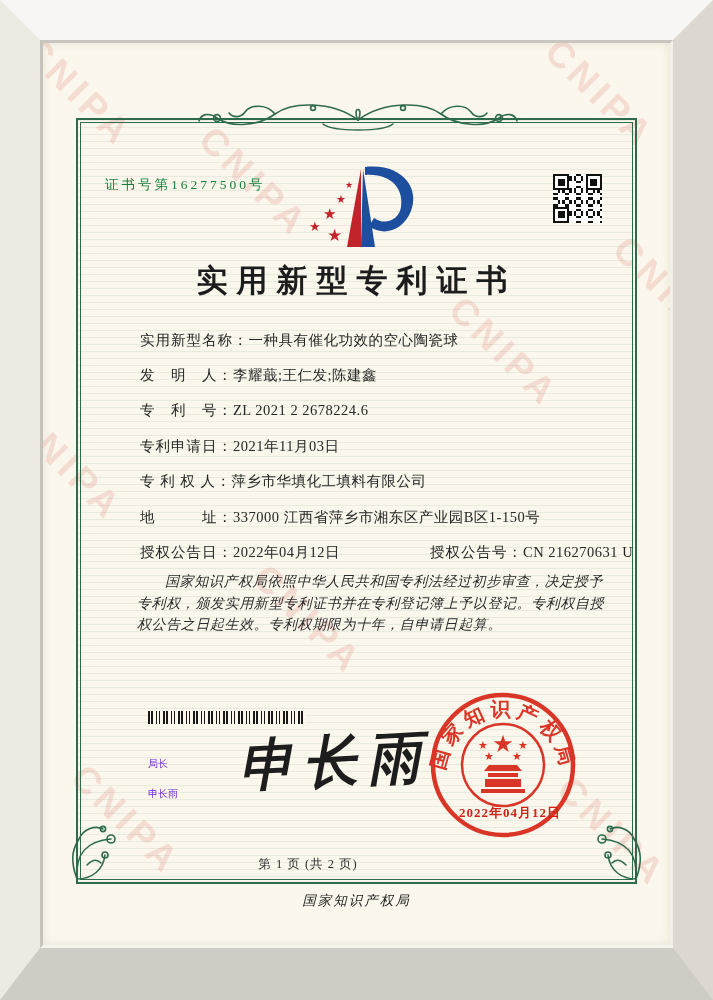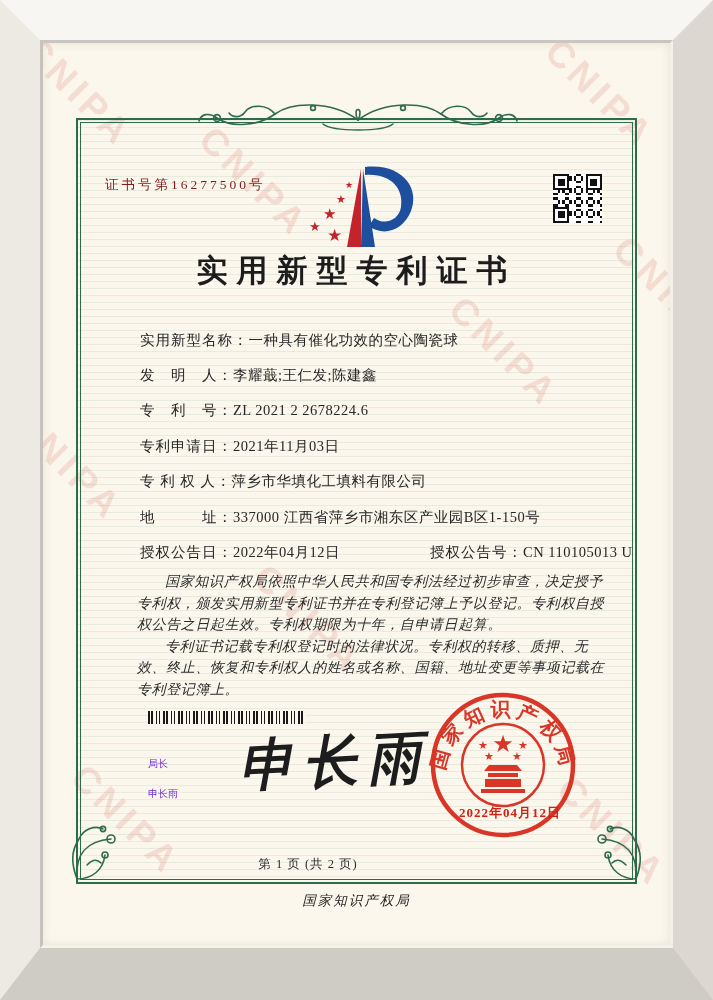--- a/index.html
+++ b/index.html
@@ -21,25 +21,25 @@
   
   .gborder{position:absolute;left:33px;top:75px;width:561px;height:766px;box-sizing:border-box;
     border:2.5px solid #2e6b4c;
     background:repeating-linear-gradient(180deg,rgba(46,107,76,.085) 0 1px,rgba(46,107,76,0) 1px 7px);}
   .gborder::after{content:"";position:absolute;inset:2px;border:1px solid #2e6b4c;pointer-events:none;}
   .flourish-top{position:absolute;left:130px;top:51px;width:370px;height:48px;z-index:3;}
   .corner-orn{position:absolute;width:72px;height:78px;z-index:3;}
   .corner-orn.left{left:24px;top:766px;}
   .corner-orn.right{left:531px;top:766px;transform:scaleX(-1);}
   
-  .cert-no{position:absolute;left:62px;top:133px;font-size:13.5px;letter-spacing:3px;color:#7f1d1d;}
+  .cert-no{position:absolute;left:62px;top:133px;font-size:13.5px;letter-spacing:3px;color:#15803d;}
   .logo{position:absolute;left:260px;top:120px;width:120px;height:92px;}
   .qr{position:absolute;left:510px;top:131px;width:49px;height:49px;background:#fff;}
   .qr svg{width:100%;height:100%;display:block;}
-  .title{position:absolute;left:33px;top:207px;width:561px;text-align:center;
+  .title{position:absolute;left:33px;top:217px;width:561px;text-align:center;
     font-size:31px;font-weight:bold;letter-spacing:9px;color:#1c1c1c;}
   
   .row{position:absolute;left:97px;right:55px;font-size:14.5px;color:#262626;white-space:nowrap;}
   .row .lab{letter-spacing:1px;}
   .row .val{letter-spacing:.5px;}
   .pair2{position:absolute;left:290px;top:0;}
   
   .paras{position:absolute;left:94px;top:528px;width:468px;font-size:14px;line-height:21.5px;
     color:#2b2b2b;font-style:italic;letter-spacing:.6px;}
   .paras p{margin:0;text-indent:2em;}
@@ -343,26 +343,25 @@
         <span class="lab">专利申请日：</span><span class="val">2021年11月03日</span>
       </div>
       <div class="row" style="top:429px">
         <span class="lab">专 利 权 人：</span><span class="val">萍乡市华填化工填料有限公司</span>
       </div>
       <div class="row" style="top:465px">
         <span class="lab">地　　　址：</span><span class="val">337000 江西省萍乡市湘东区产业园B区1-150号</span>
       </div>
       <div class="row" style="top:500px">
         <span class="lab">授权公告日：</span><span class="val">2022年04月12日</span>
-        <span class="pair2"><span class="lab">授权公告号：</span><span class="val">CN 110105013 U</span></span>
+        <span class="pair2"><span class="lab">授权公告号：</span><span class="val">CN 216270631 U</span></span>
       </div>
 
       <div class="paras">
         <p>国家知识产权局依照中华人民共和国专利法经过初步审查，决定授予专利权，颁发实用新型专利证书并在专利登记簿上予以登记。专利权自授权公告之日起生效。专利权期限为十年，自申请日起算。</p>
-        <p>专利证书记载专利权登记时的法律状况。专利权的转移、质押、无效、终止、恢复和专利权人的姓名或名称、国籍、地址变更等事项记载在专利登记簿上。</p>
       </div>
 
       <div class="barcode"></div>
       <div class="director">
         <div>局长</div>
         <div>申长雨</div>
       </div>
       <div class="autograph">申长雨</div>
 
       <svg class="seal" viewBox="0 0 152 152">

